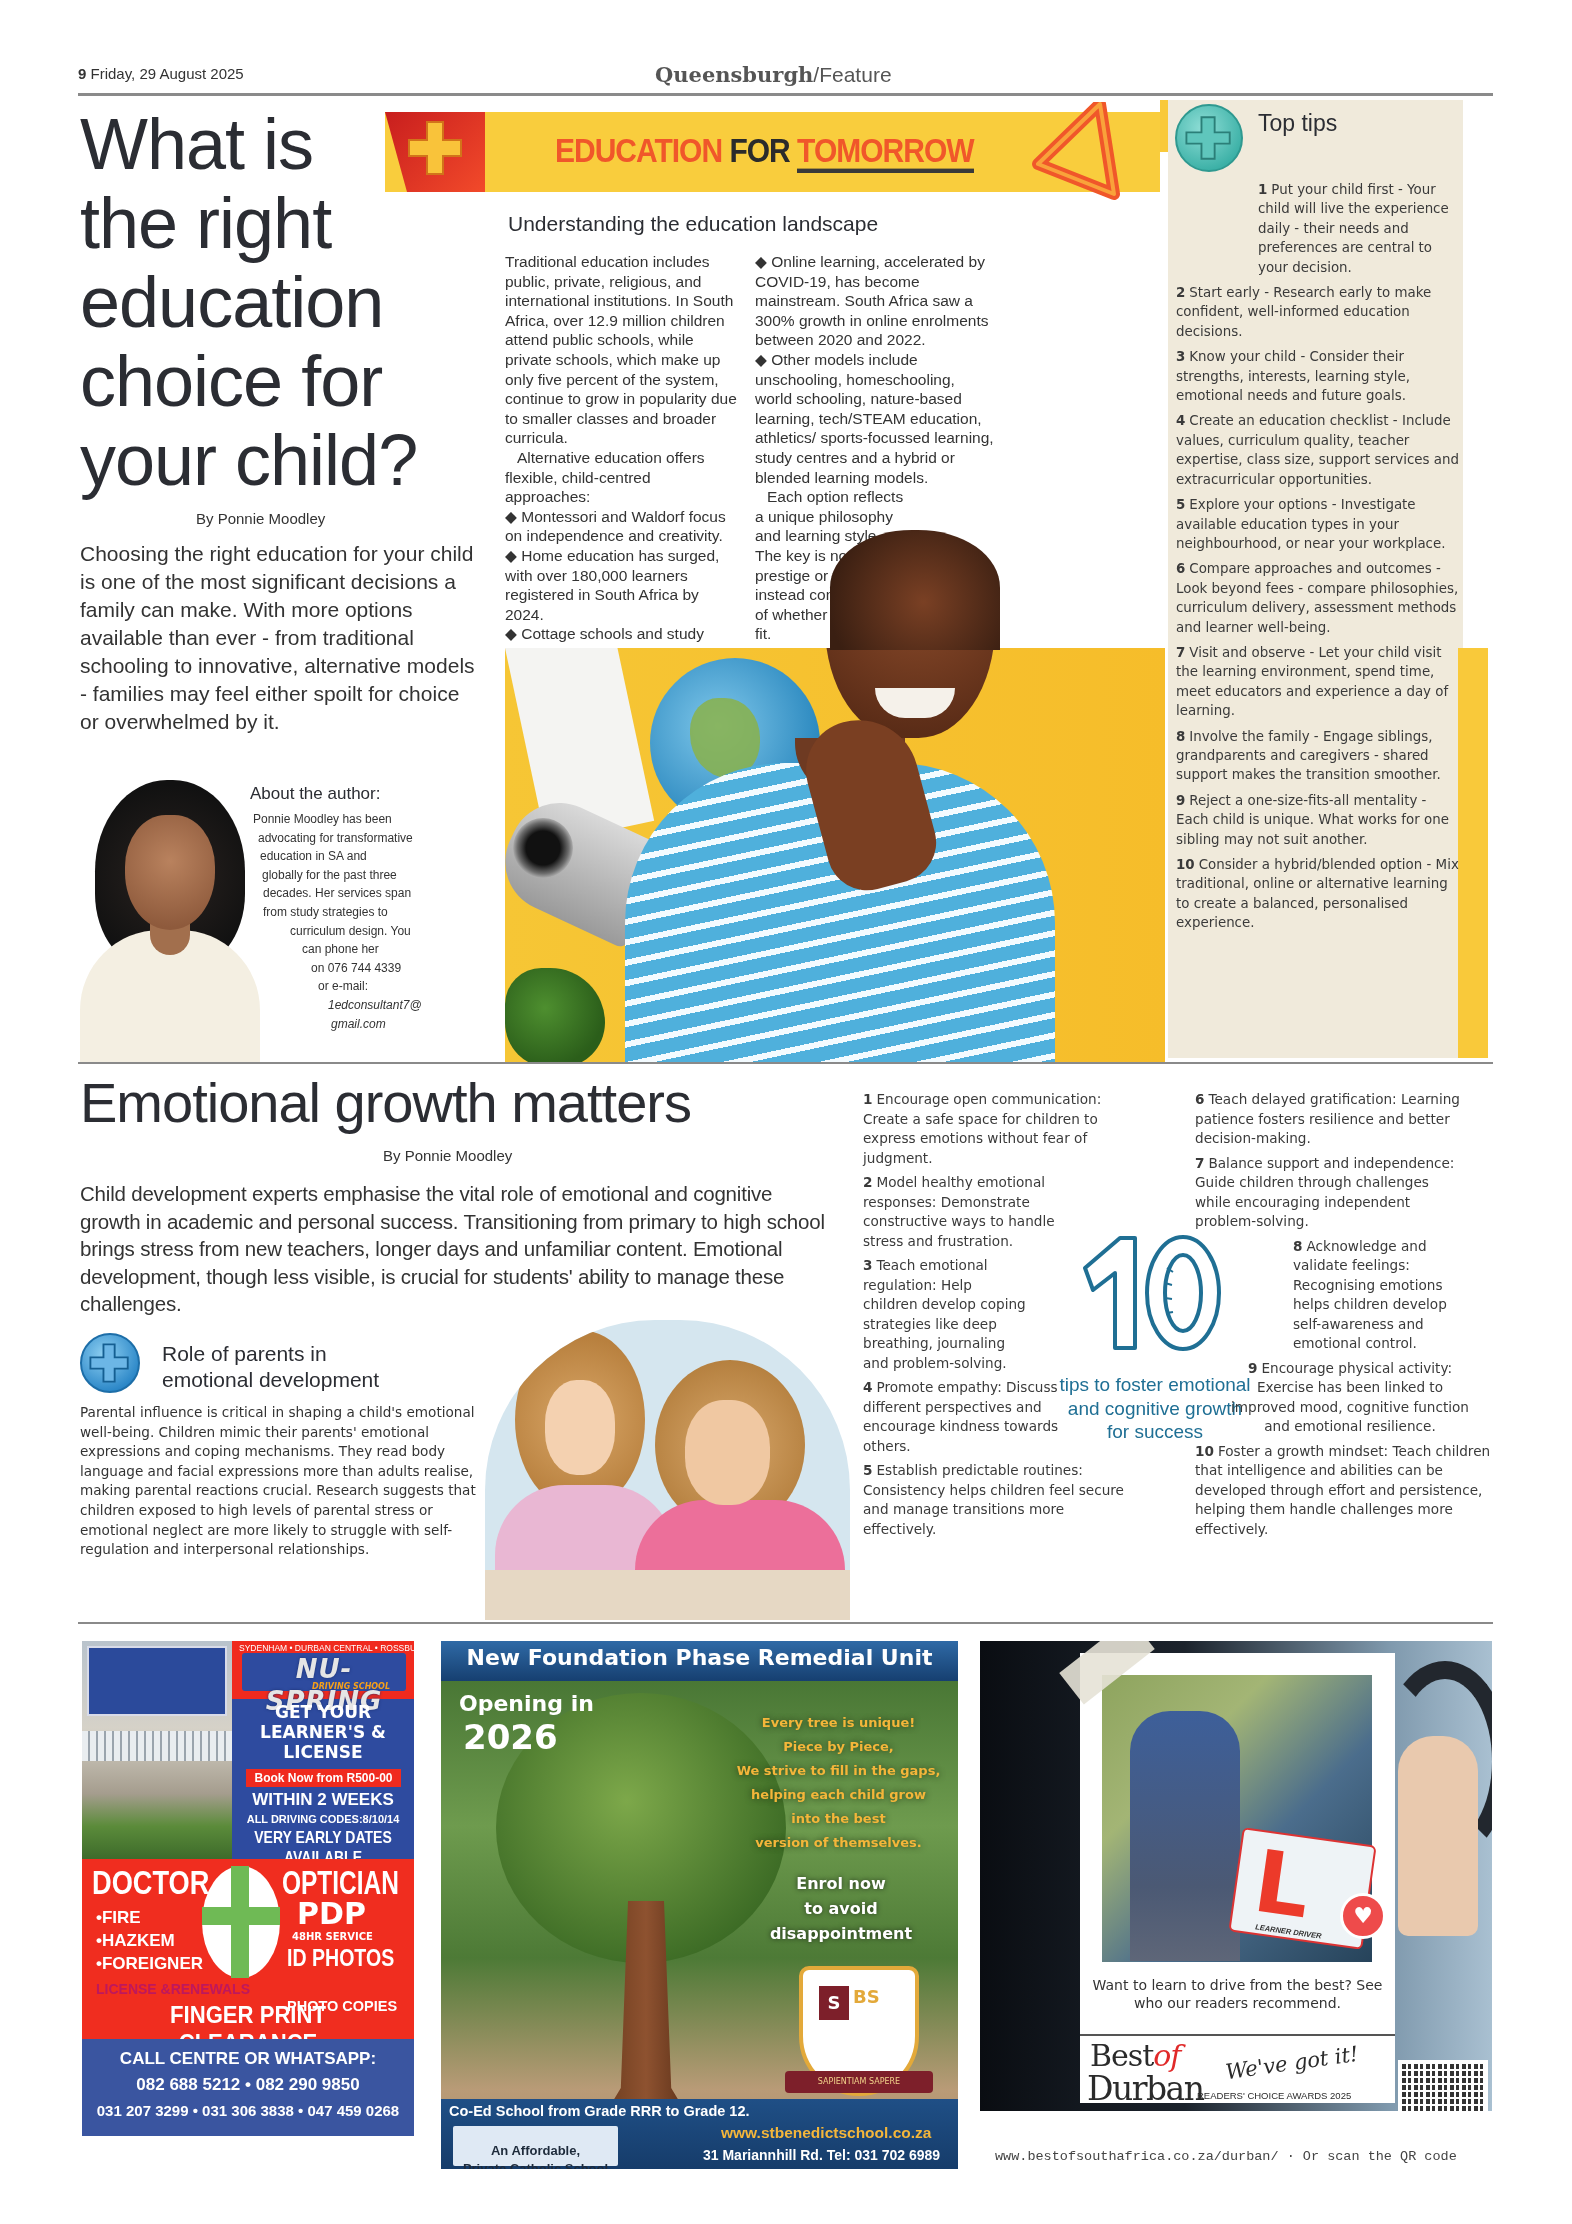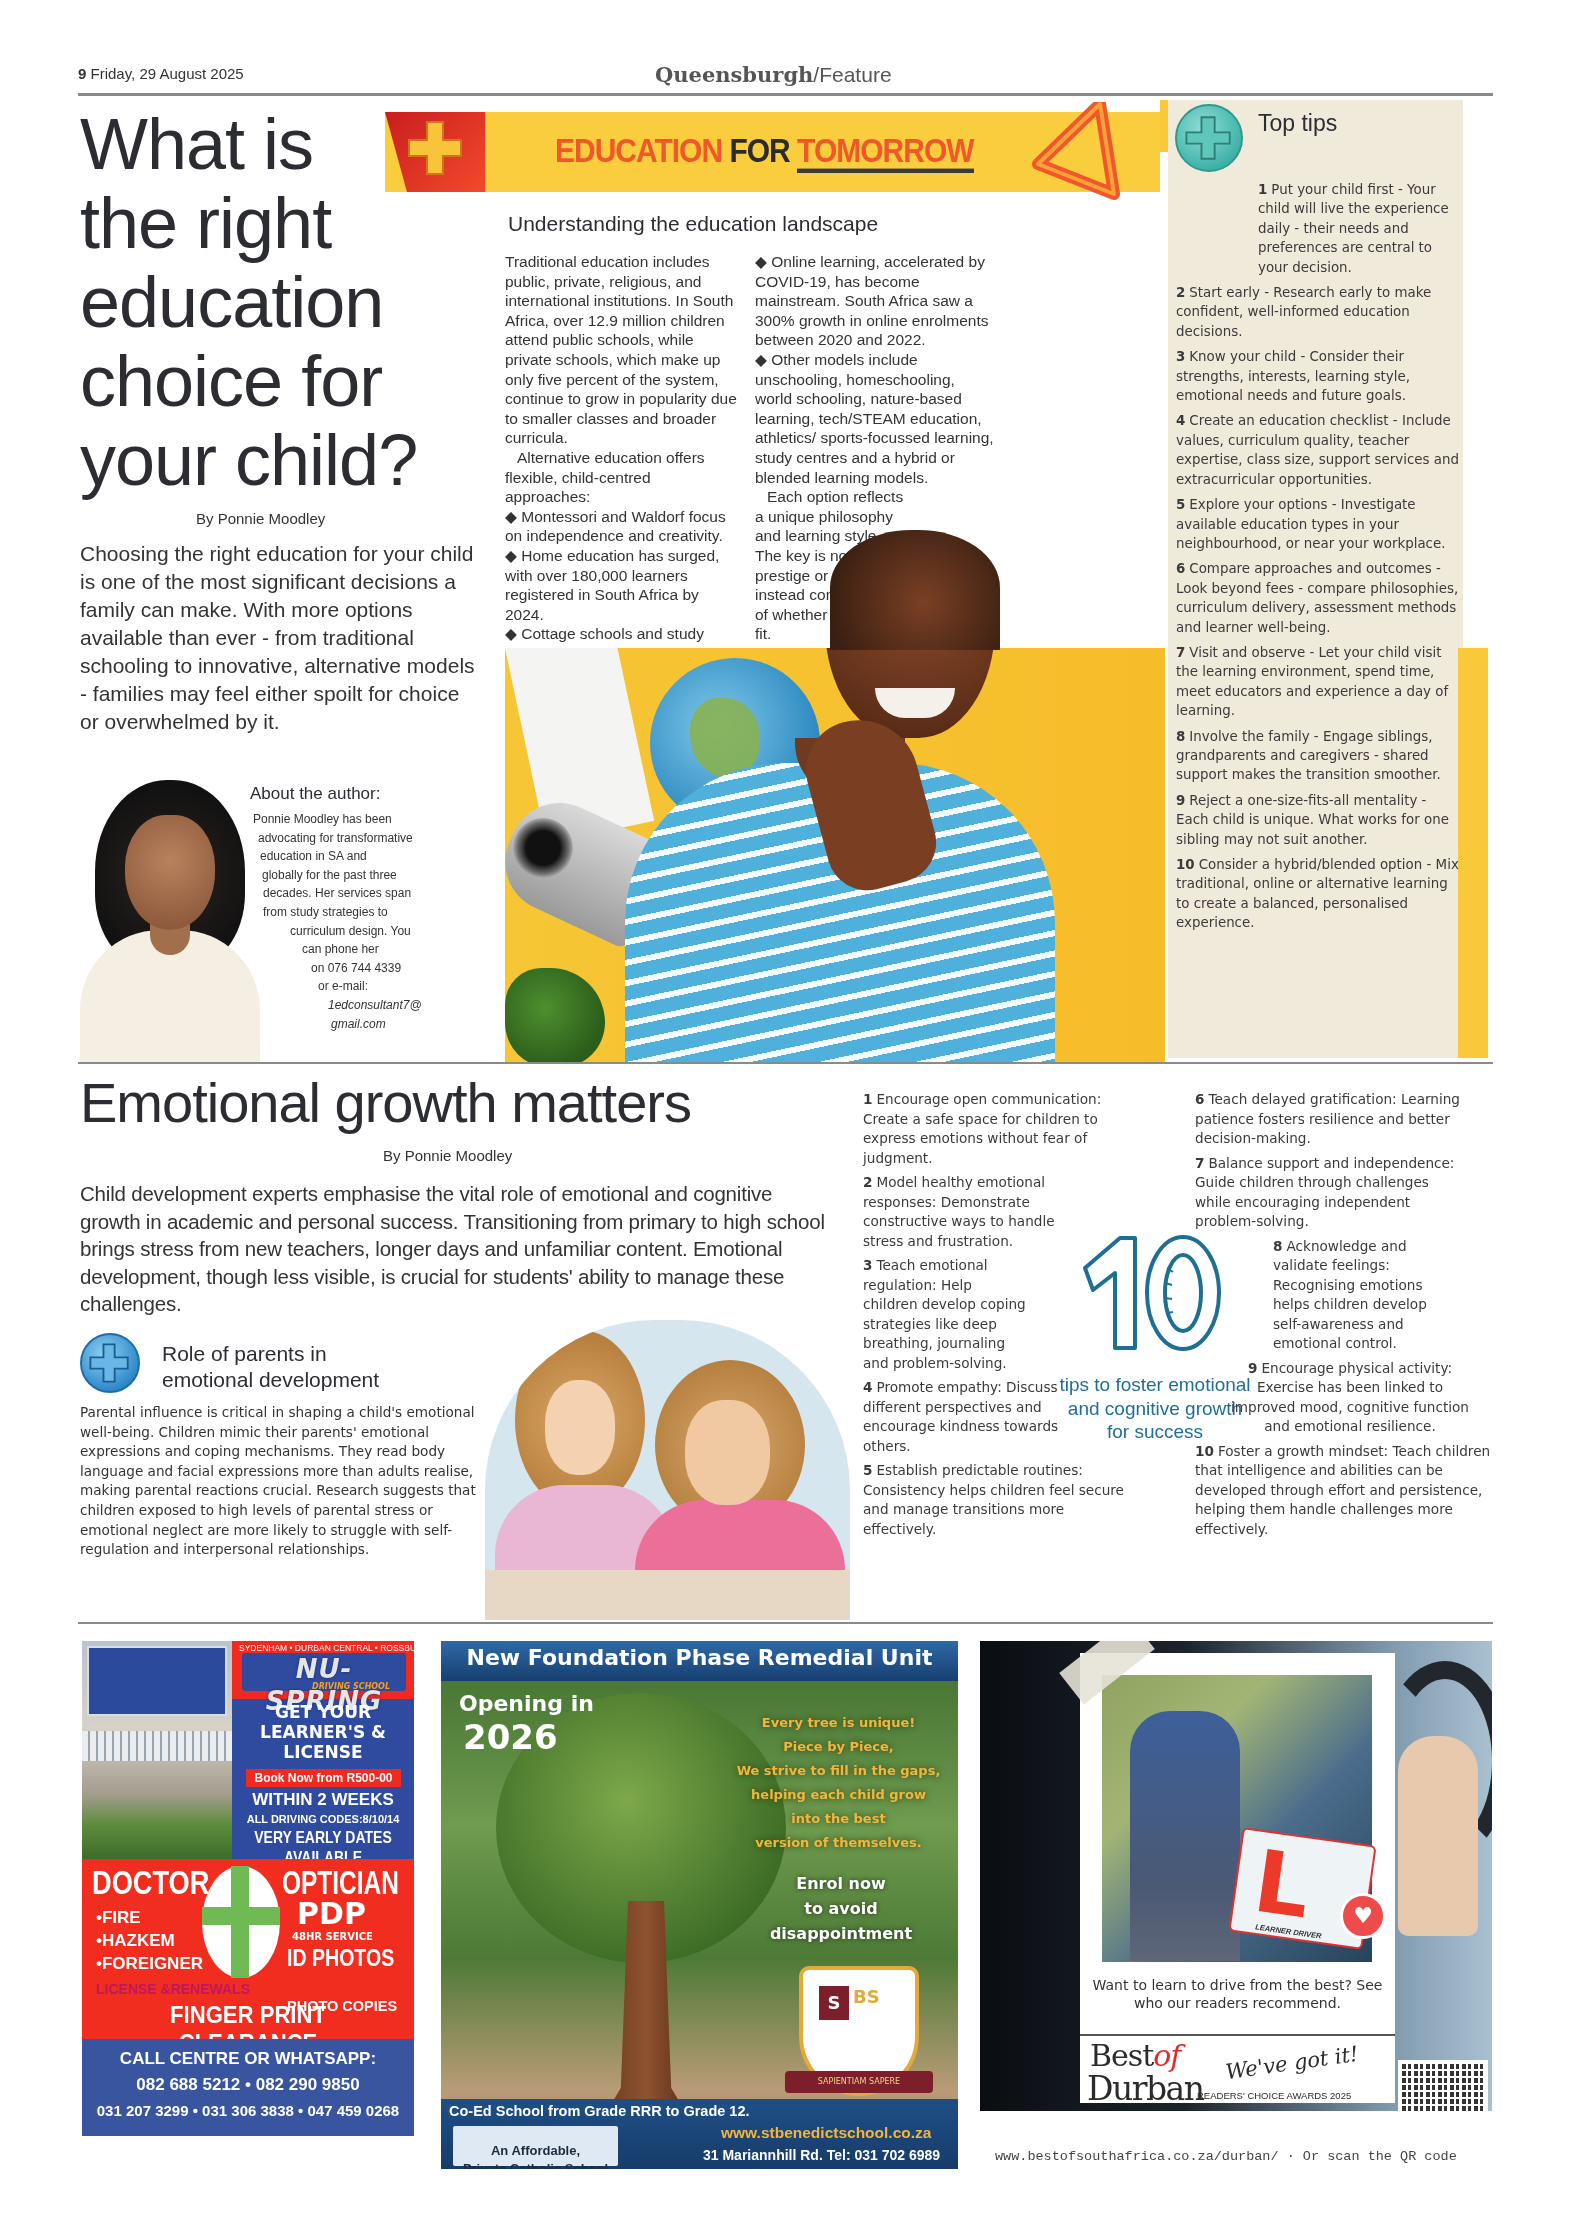--- a/index.html
+++ b/index.html
@@ -315,21 +315,21 @@
   <path d="M10 40 L45 10 L60 10 L60 120 L40 120 L40 45 L18 62 Z" fill="#fff" stroke="#1f6f94" stroke-width="4" stroke-linejoin="round"></path>
   <ellipse cx="108" cy="65" rx="36" ry="56" fill="#fff" stroke="#1f6f94" stroke-width="4"></ellipse>
   <ellipse cx="108" cy="65" rx="18" ry="38" fill="#fff" stroke="#1f6f94" stroke-width="4"></ellipse>
   <path d="M92 40 L98 44 M90 55 L97 57 M90 70 L97 71 M92 85 L98 84" stroke="#1f6f94" stroke-width="2"></path>
 </svg>
 <div class="abs ten-caption">tips to foster emotional and cognitive growth for success</div>
 
 <div class="abs tips10-col2">
   <div class="tip10"><span class="num">6</span><span>Teach delayed gratification: Learning patience fosters resilience and better decision-making.</span></div>
   <div class="tip10" style="width:270px; text-align:left"><span class="num">7</span><span>Balance support and independence: Guide children through challenges while encouraging independent problem-solving.</span></div>
-  <div class="tip10" style="margin-left:78px; width:170px"><span class="num">8</span><span>Acknowledge and validate feelings: Recognising emotions helps children develop self-awareness and emotional control.</span></div>
+  <div class="tip10" style="margin-left:98px; width:170px"><span class="num">8</span><span>Acknowledge and validate feelings: Recognising emotions helps children develop self-awareness and emotional control.</span></div>
   <div class="tip10" style="margin-left:30px; width:250px; text-align:center"><span class="num">9</span><span>Encourage physical activity: Exercise has been linked to improved mood, cognitive function and emotional resilience.</span></div>
   <div class="tip10"><span class="num">10</span><span>Foster a growth mindset: Teach children that intelligence and abilities can be developed through effort and persistence, helping them handle challenges more effectively.</span></div>
 </div>
 
 <div class="abs rule" style="left:78px; top:1622px; width:1415px; height:2px;"></div>
 
 <div class="abs ad1">
   <div class="abs ad1-photo"></div>
   <div class="abs ad1-sign"></div>
   <div class="abs ad1-awning"></div>

